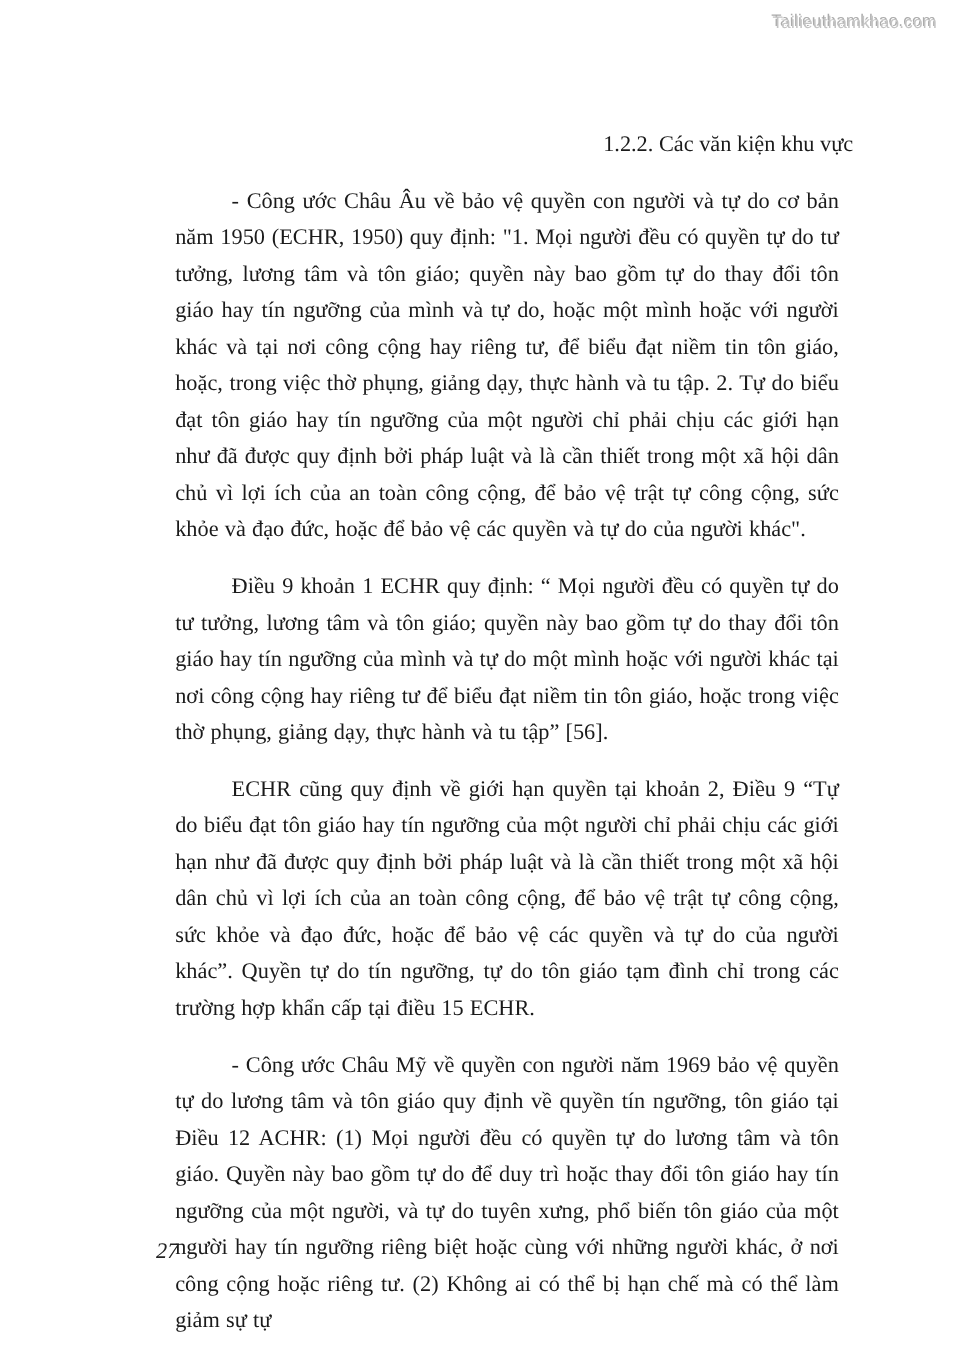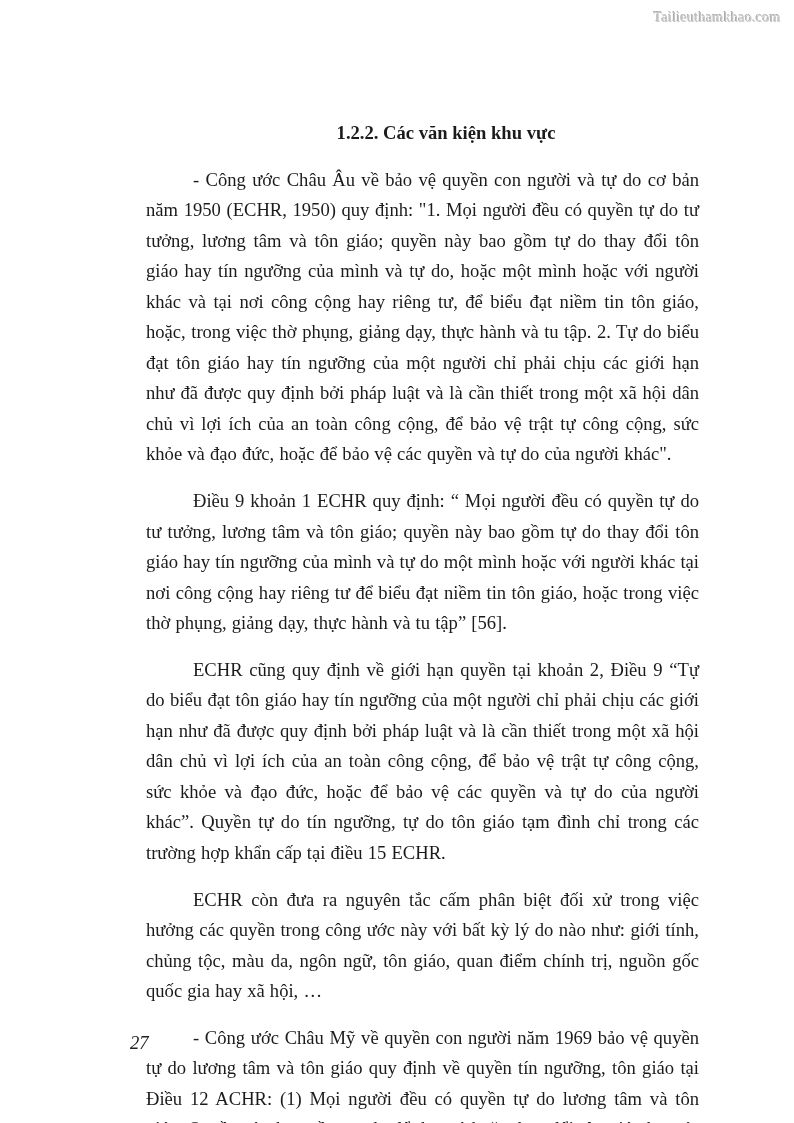--- a/index.html
+++ b/index.html
@@ -13,41 +13,41 @@
     height: 1123px;
     background: #ffffff;
     overflow: hidden;
     font-family: "Liberation Serif", "DejaVu Serif", serif;
     color: #1b1b1b;
   }
   .watermark {
     position: absolute;
     top: 10px;
     right: 13px;
-    font-family: Liberation Serif, serif;
+    font-family: Liberation Sans, sans-serif;
     font-size: 14px;
     letter-spacing: 0.3px;
     color: #c3c3c3;
     text-shadow: 1px 1px 0 #ffffff, -1px -1px 0 #ababab;
   }
   .content {
     position: absolute;
     left: 130px;
     top: 102px;
     width: 585px;
     font-size: 18.6px;
     line-height: 30.55px;
     text-align: justify;
   }
   .heading {
-    margin: 16px;
+    margin: 4px;
     font-size: 18.6px;
-    font-weight: bold;
+    font-weight: normal;
     text-indent: 47px;
-    text-align: center;
+    text-align: right;
   }
   .content p {
     margin: 16px;
     text-indent: 47px;
     word-spacing: 0.5px;
   }
   .page-number {
     position: absolute;
     top: 1032px;
     left: 130px;
@@ -67,20 +67,19 @@
 
   <div class="content">
     <h2 class="heading">1.2.2. Các văn kiện khu vực</h2>
 
     <p>- Công ước Châu Âu về bảo vệ quyền con người và tự do cơ bản năm 1950 (ECHR, 1950) quy định: "1. Mọi người đều có quyền tự do tư tưởng, lương tâm và tôn giáo; quyền này bao gồm tự do thay đổi tôn giáo hay tín ngưỡng của mình và tự do, hoặc một mình hoặc với người khác và tại nơi công cộng hay riêng tư, để biểu đạt niềm tin tôn giáo, hoặc, trong việc thờ phụng, giảng dạy, thực hành và tu tập. 2. Tự do biểu đạt tôn giáo hay tín ngưỡng của một người chỉ phải chịu các giới hạn như đã được quy định bởi pháp luật và là cần thiết trong một xã hội dân chủ vì lợi ích của an toàn công cộng, để bảo vệ trật tự công cộng, sức khỏe và đạo đức, hoặc để bảo vệ các quyền và tự do của người khác".</p>
 
     <p>Điều 9 khoản 1 ECHR quy định: “ Mọi người đều có quyền tự do tư tưởng, lương tâm và tôn giáo; quyền này bao gồm tự do thay đổi tôn giáo hay tín ngưỡng của mình và tự do một mình hoặc với người khác tại nơi công cộng hay riêng tư để biểu đạt niềm tin tôn giáo, hoặc trong việc thờ phụng, giảng dạy, thực hành và tu tập” [56].</p>
 
     <p>ECHR cũng quy định về giới hạn quyền tại khoản 2, Điều 9 “Tự do biểu đạt tôn giáo hay tín ngưỡng của một người chỉ phải chịu các giới hạn như đã được quy định bởi pháp luật và là cần thiết trong một xã hội dân chủ vì lợi ích của an toàn công cộng, để bảo vệ trật tự công cộng, sức khỏe và đạo đức, hoặc để bảo vệ các quyền và tự do của người khác”. Quyền tự do tín ngưỡng, tự do tôn giáo tạm đình chỉ trong các trường hợp khẩn cấp tại điều 15 ECHR.</p>
 
-    <p>ECHR còn đưa ra nguyên tắc cấm phân biệt đối xử trong việc hưởng các quyền trong công ước này với bất kỳ lý do nào như: giới tính, chủng tộc, màu da, ngôn ngữ, tôn giáo, quan điểm chính trị, nguồn gốc quốc gia hay xã hội, …</p>
 
     <p>- Công ước Châu Mỹ về quyền con người năm 1969 bảo vệ quyền tự do lương tâm và tôn giáo quy định về quyền tín ngưỡng, tôn giáo tại Điều 12 ACHR: (1) Mọi người đều có quyền tự do lương tâm và tôn giáo. Quyền này bao gồm tự do để duy trì hoặc thay đổi tôn giáo hay tín ngưỡng của một người, và tự do tuyên xưng, phổ biến tôn giáo của một người hay tín ngưỡng riêng biệt hoặc cùng với những người khác, ở nơi công cộng hoặc riêng tư. (2) Không ai có thể bị hạn chế mà có thể làm giảm sự tự</p>
   </div>
 
   <div class="page-number">27</div>
 
 </div>
 
 </body></html>

